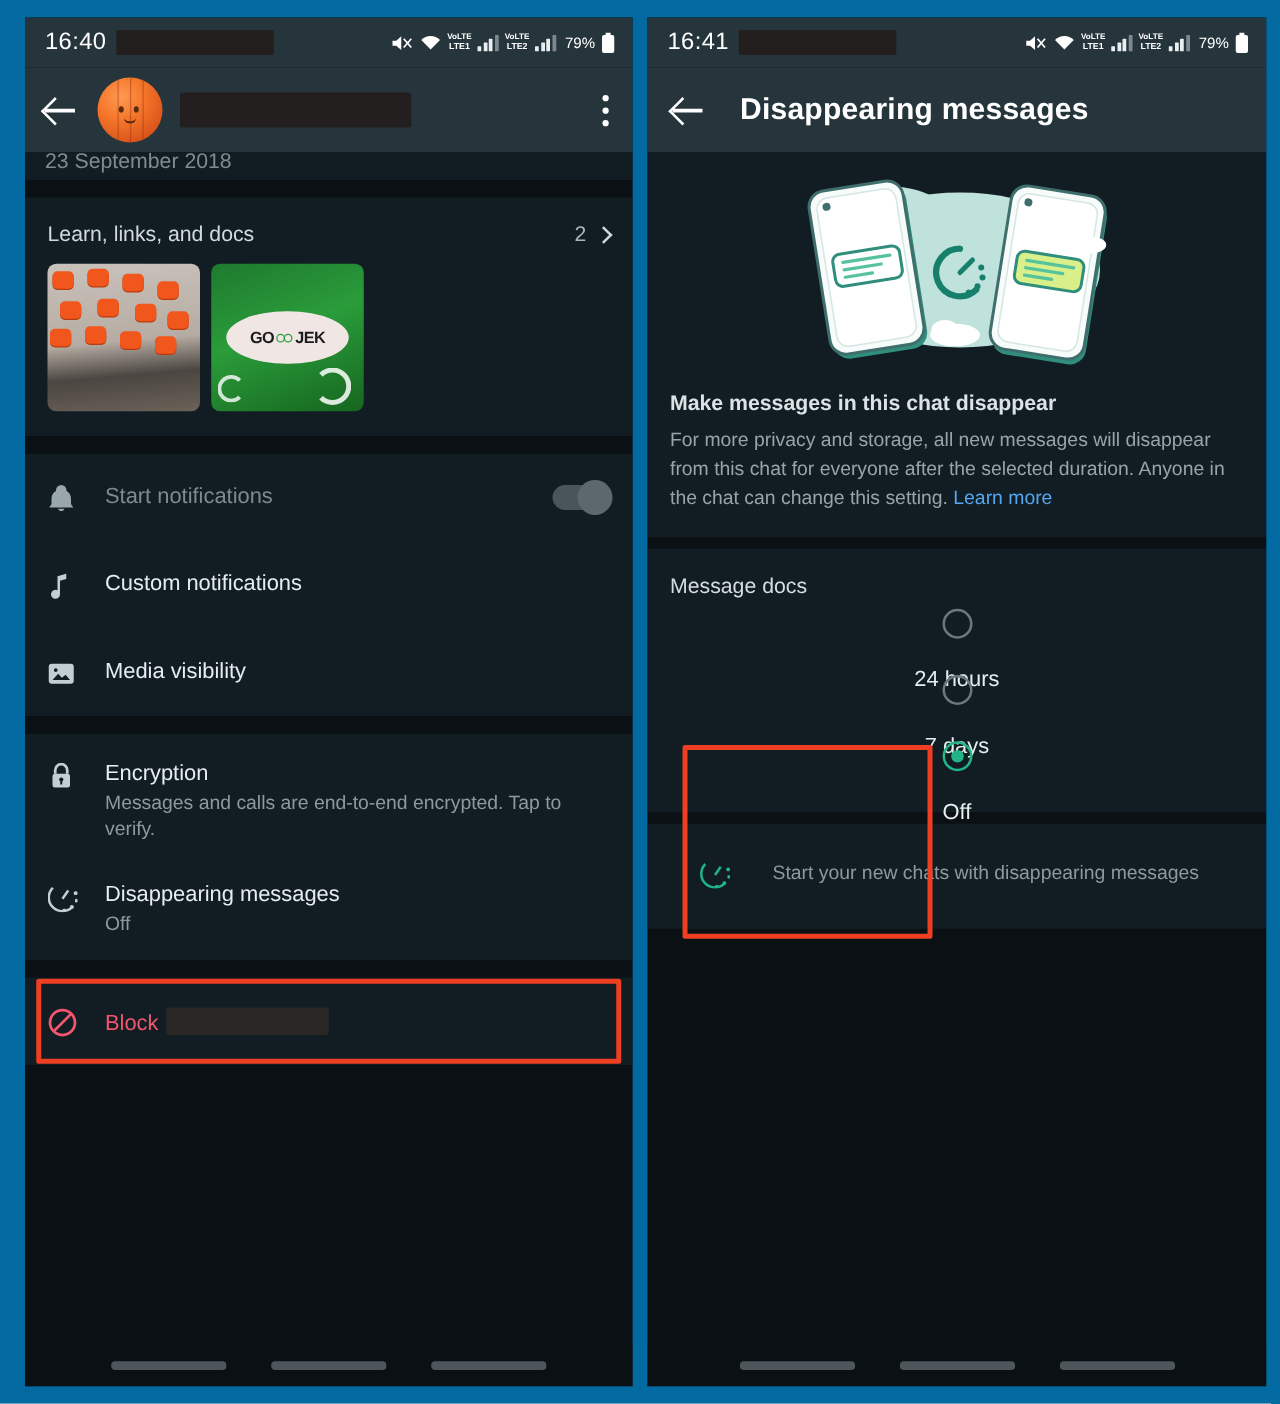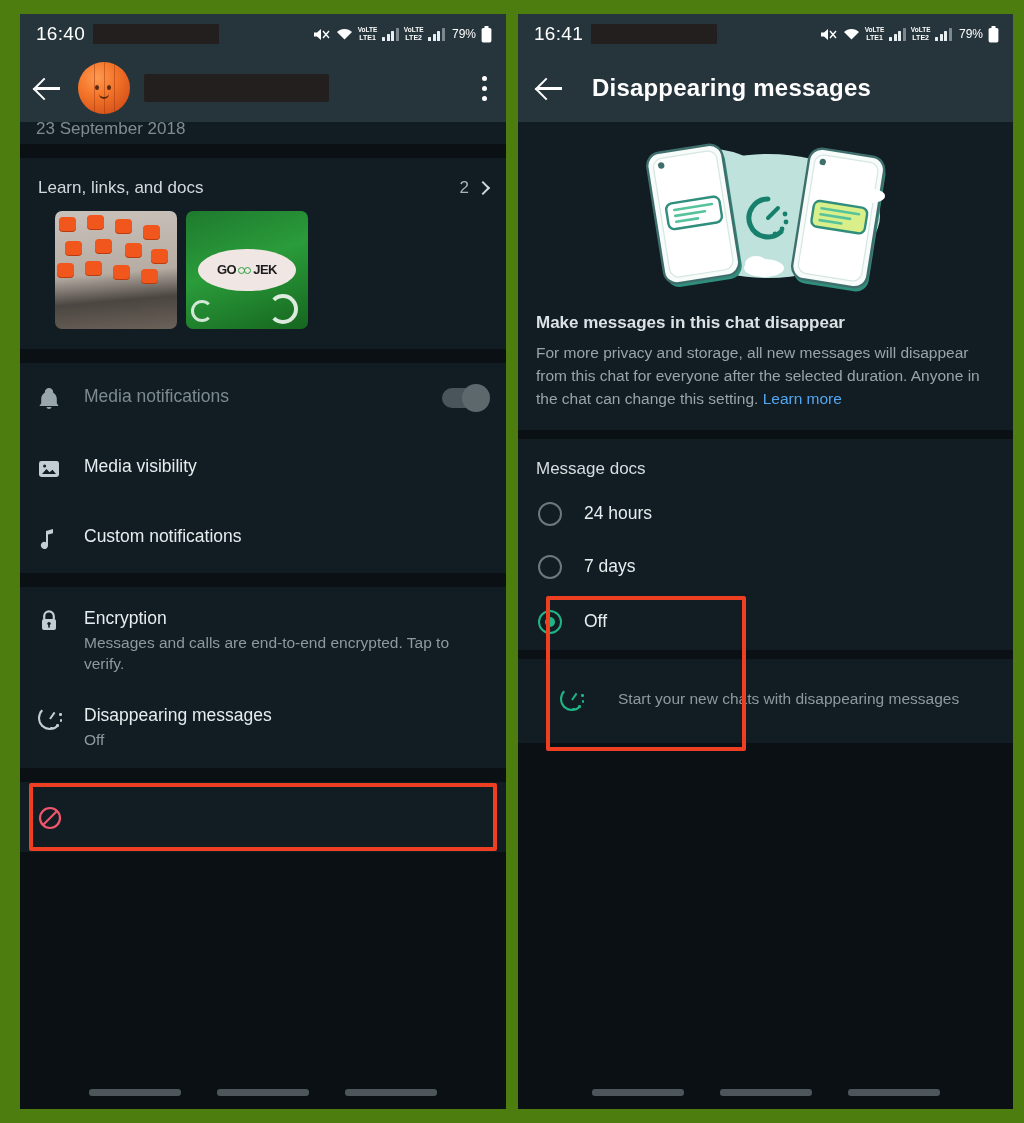--- a/index.html
+++ b/index.html
@@ -2,21 +2,21 @@
 <html><head>
 <meta charset="utf-8">
 <style>
   * { box-sizing: border-box; margin: 0; padding: 0; }
   html, body {
     width: 1024px; height: 1123px;
     background: #ffffff;
     font-family: "Liberation Sans", sans-serif;
     overflow: hidden;
   }
-  .stage { position: relative; width: 1024px; height: 1123px; background:#4d7c0f; }
+  .stage { position: relative; width: 1024px; height: 1123px; background:#0369a1; }
 
   .phone {
     position: absolute;
     background: #0d1418;
     overflow: hidden;
   }
   #phone-left  { left: 20px;  top: 14px; width: 486px; height: 1095px; }
   #phone-right { left: 518px; top: 14px; width: 495px; height: 1095px; }
 
   
@@ -82,21 +82,21 @@
     color:#7e8c91; font-size:17px; padding:0 0 0 16px; height:22px;
     background:#121d23; overflow:hidden; line-height:14px;
   }
 
   
   .media-head{ display:flex; align-items:center; padding:20px 18px 0 18px; }
   .media-head .lbl{ color:#d2dadd; font-size:17px; }
   .media-head .cnt{ margin-left:auto; color:#aab4b8; font-size:17px; display:flex; align-items:center; gap:9px;}
   .chev{ width:10px; height:10px; border-right:2.4px solid #cfd7da; border-top:2.4px solid #cfd7da;
          transform:rotate(45deg); }
-  .thumbs{ display:flex; gap:9px; padding:13px 18px 20px 18px;margin-left:17px; }
+  .thumbs{ display:flex; gap:9px; padding:13px 18px 20px 18px; }
   .thumb{ width:122px; height:118px; border-radius:7px; overflow:hidden; position:relative; }
   .thumb-a{ background:linear-gradient(175deg,#c9c2bb 0%,#b6aca3 52%,#4b4641 74%,#6b6259 100%); }
   .dotgrid{ position:absolute; inset:0; }
   .dotgrid i{ position:absolute; width:17px; height:14px; background:#f1561c; border-radius:4px;
               box-shadow:0 1px 0 #b93c10; }
   .thumb-b{ background:linear-gradient(160deg,#1e7a2e 0%,#2a9c3a 45%,#16661f 100%); }
   .gojek-oval{ position:absolute; left:10%; top:32%; width:80%; height:36%;
                background:#f0e6e4; border-radius:50%; display:flex; align-items:center;
                justify-content:center; gap:2px; }
   .gojek-oval b{ font-size:13px; color:#1c1c1c; font-weight:900; letter-spacing:-.5px;}
@@ -134,21 +134,21 @@
   #hl-left { left:9px;  top:661px; width:468px; height:68px; }
   #hl-right{ left:28px; top:474px; width:200px; height:155px; }
 
   
   .hero{ height:185px; display:flex; align-items:center; justify-content:center; padding-top:8px;}
   .blurb{ padding:6px 18px 20px 18px; }
   .blurb h3{ font-size:17px; color:#dce3e6; font-weight:bold; margin-bottom:8px; }
   .blurb p{ font-size:15.5px; color:#98a4a9; line-height:23px; }
   .blurb a{ color:#53a6f0; text-decoration:none;margin-top:16px; }
   .sectitle{ font-size:17px; color:#d5dde0; padding:20px 18px 8px 18px; }
-  .opt{ display:flex; align-items:center; padding:0 20px; height:53px; gap:22px; }
+  .opt{ display:flex; align-items:center; padding:0 2px; height:53px; gap:22px;flex-direction:column; }
   .radio{ width:24px; height:24px; border-radius:50%; border:2px solid #6c787d; flex:none; }
   .radio.on{ border-color:#20b486; position:relative; }
   .radio.on::after{ content:""; position:absolute; left:5px; top:5px; width:10px; height:10px;
                     border-radius:50%; background:#20b486; }
   .opt .lbl{ font-size:17.5px; color:#e6edef; }
 
   
   .timer-ic{ position:relative; width:24px; height:24px; }
   .timer-ic .arc{ position:absolute; inset:0; border-radius:50%;
     border:2.2px solid currentColor; border-top-color:transparent; border-right-color:transparent; }
@@ -279,44 +279,44 @@
 
       <div class="card">
         <div class="row row-pad">
           <div class="ic">
             <svg class="ico" width="22" height="24" viewBox="0 0 22 24">
                 <path d="M11 1a4.2 4.2 0 0 0-4.2 4.2v.6C4.6 6.9 3.2 9.2 3.2 11.9v4.3L1.4 19h19.2l-1.8-2.8v-4.3c0-2.7-1.4-5-3.6-6.1v-.6A4.2 4.2 0 0 0 11 1z" fill="#99a6ab"></path>
                 <path d="M8.4 20a2.7 2.7 0 0 0 5.2 0z" fill="#99a6ab"></path>
               </svg>
           </div>
           <div class="txt">
-            <div class="t1 muted">Media notifications</div>
+            <div class="t1 muted">Start notifications</div>
           </div>
           <div class="toggle"></div>
+        </div>
+        <div class="row row-pad">
+          <div class="ic">
+            <svg class="ico" width="22" height="24" viewBox="0 0 22 24">
+                <path d="M15 2l-7 2v11.2a3.6 3.6 0 1 0 2 3.2V7.6l5-1.4z" fill="#c3ced2"></path>
+              </svg>
+          </div>
+          <div class="txt">
+            <div class="t1">Custom notifications</div>
+          </div>
         </div>
         <div class="row row-pad">
           <div class="ic">
             <svg class="ico" width="22" height="24" viewBox="0 0 22 24">
                 <rect x="1" y="4" width="20" height="16" rx="2.4" fill="#c3ced2"></rect>
                 <path d="M4 17l4.5-5 3 3.2 3-2.4L18 17z" fill="#121d23"></path>
                 <circle cx="6.6" cy="9" r="1.5" fill="#121d23"></circle>
               </svg>
           </div>
           <div class="txt">
             <div class="t1">Media visibility</div>
-          </div>
-        </div>
-        <div class="row row-pad">
-          <div class="ic">
-            <svg class="ico" width="22" height="24" viewBox="0 0 22 24">
-                <path d="M15 2l-7 2v11.2a3.6 3.6 0 1 0 2 3.2V7.6l5-1.4z" fill="#c3ced2"></path>
-              </svg>
-          </div>
-          <div class="txt">
-            <div class="t1">Custom notifications</div>
           </div>
         </div>
       </div>
 
       <div class="gap"></div>
 
       <div class="card">
         <div class="row" style="padding-top:20px;padding-bottom:14px;">
           <div class="ic">
             <svg class="ico" width="22" height="24" viewBox="0 0 22 24">
@@ -351,20 +351,23 @@
 
       <div class="gap"></div>
 
       <div class="card">
         <div class="row row-pad" style="align-items:center;">
           <div class="ic">
             <svg class="ico" width="24" height="24" viewBox="0 0 24 24">
                 <circle cx="12" cy="12" r="10" stroke="#f2566d" stroke-width="2.2" fill="none"></circle>
                 <path d="M5 19L19 5" stroke="#f2566d" stroke-width="2.2"></path>
               </svg>
+          </div>
+          <div class="txt">
+            <div class="t1 red"><span>Block</span><span class="redact-inline"></span></div>
           </div>
         </div>
       </div>
 
       <div class="hl" id="hl-left"></div>
     </div>
 
     <div class="navbar">
       <i></i>
       <i></i>

